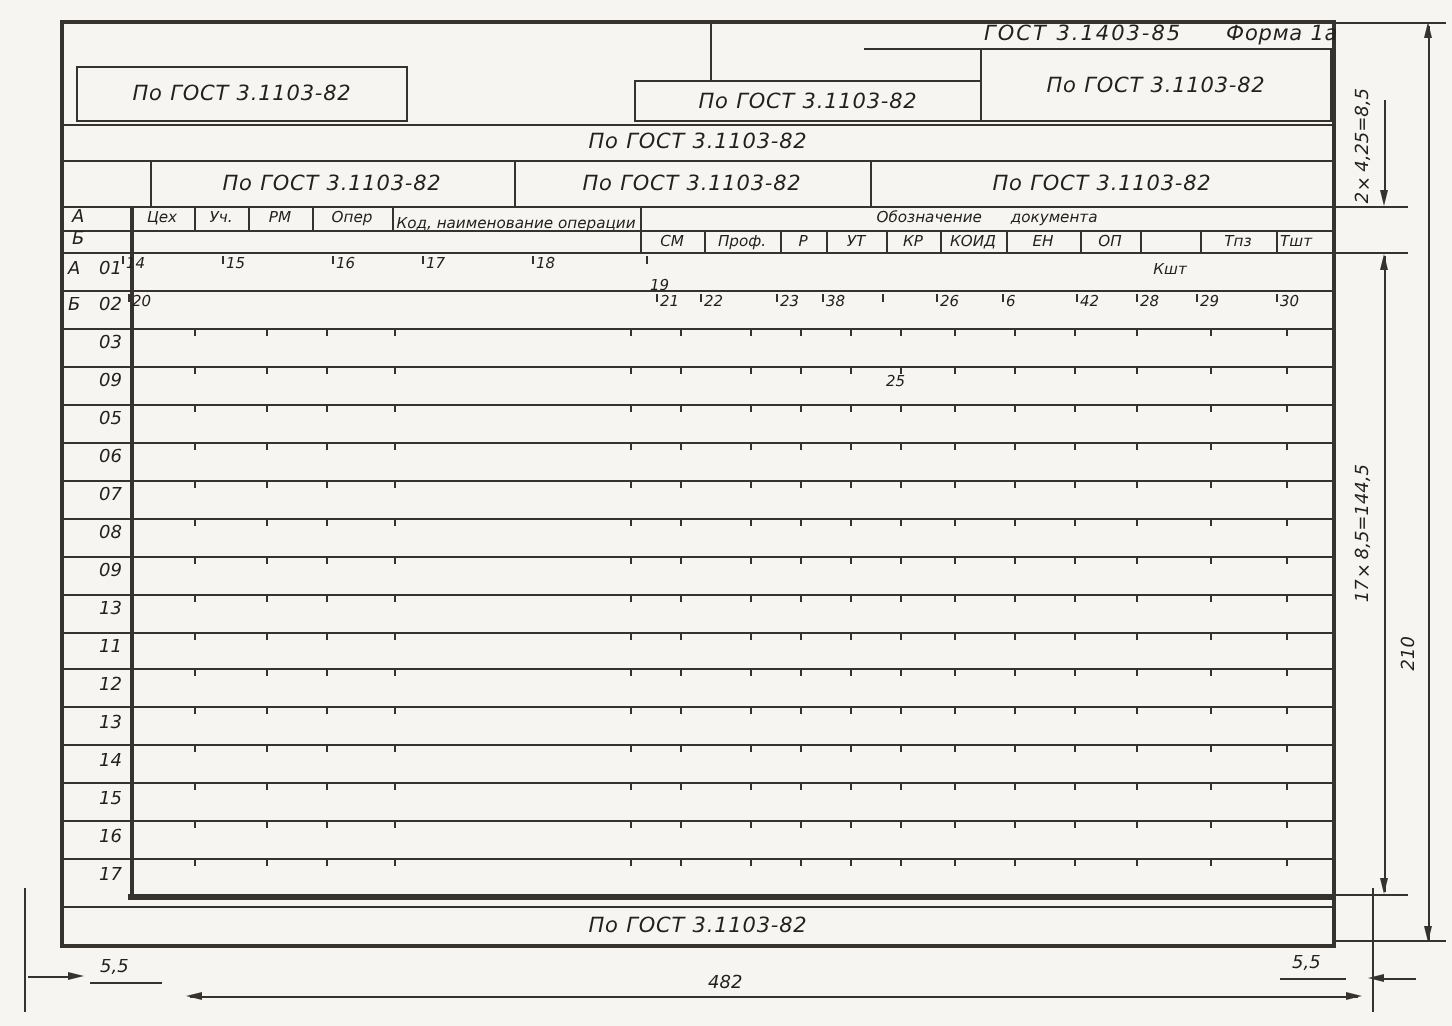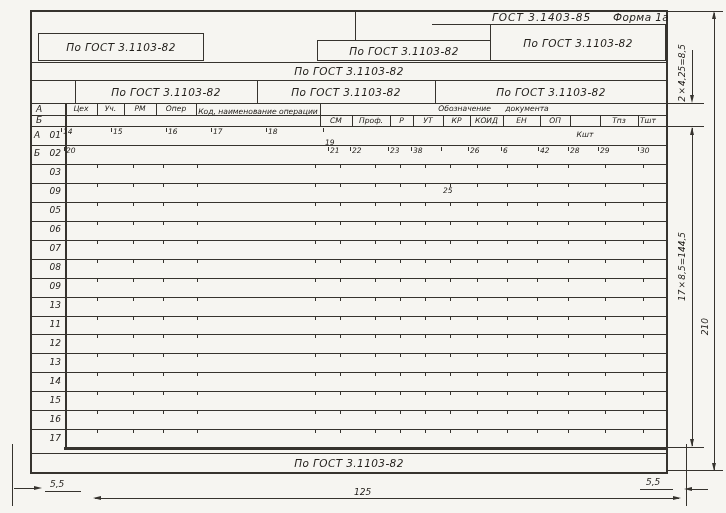--- a/index.html
+++ b/index.html
@@ -108,21 +108,21 @@
   <div class="hl" style="left:45px;top:491px;width:36px;"></div>
 
   <div class="txt dim" style="left:646px;top:477px;">5,5</div>
   <div class="hl" style="left:640px;top:489px;width:33px;"></div>
   <div class="hl" style="left:690px;top:489px;width:18px;"></div>
   <div class="ar lf" style="left:684px;top:486.5px;"></div>
 
   <div class="hl" style="left:95px;top:498px;width:584px;"></div>
   <div class="ar lf" style="left:93px;top:495.5px;"></div>
   <div class="ar rt" style="left:673px;top:495.5px;"></div>
-  <div class="txt dim" style="left:354px;top:487px;">125</div>
+  <div class="txt dim" style="left:354px;top:487px;">482</div>
 
 <div class="hcell" style="left: 31px; top: 103px; width: 20px; height: 11.5px; justify-content: flex-start; padding-left: 5px; font-size: 9px;">А</div>
     <div class="hcell" style="left: 65px; top: 103px; width: 32px; height: 11.5px;">Цех</div>
     <div class="hcell" style="left: 97px; top: 103px; width: 27px; height: 11.5px;">Уч.</div>
     <div class="hcell" style="left: 124px; top: 103px; width: 32px; height: 11.5px;">РМ</div>
     <div class="hcell" style="left: 156px; top: 103px; width: 40px; height: 11.5px;">Опер</div>
     <div class="hcell" style="left: 196px; top: 104px; width: 124px; height: 15px;">Код, наименование операции</div>
     <div class="hcell" style="left: 320px; top: 103px; width: 347px; height: 11.5px; word-spacing: 12px;">Обозначение документа</div>
     <div class="vl" style="left: 97px; top: 103px; height: 11.5px;"></div>
     <div class="vl" style="left: 124px; top: 103px; height: 11.5px;"></div>

